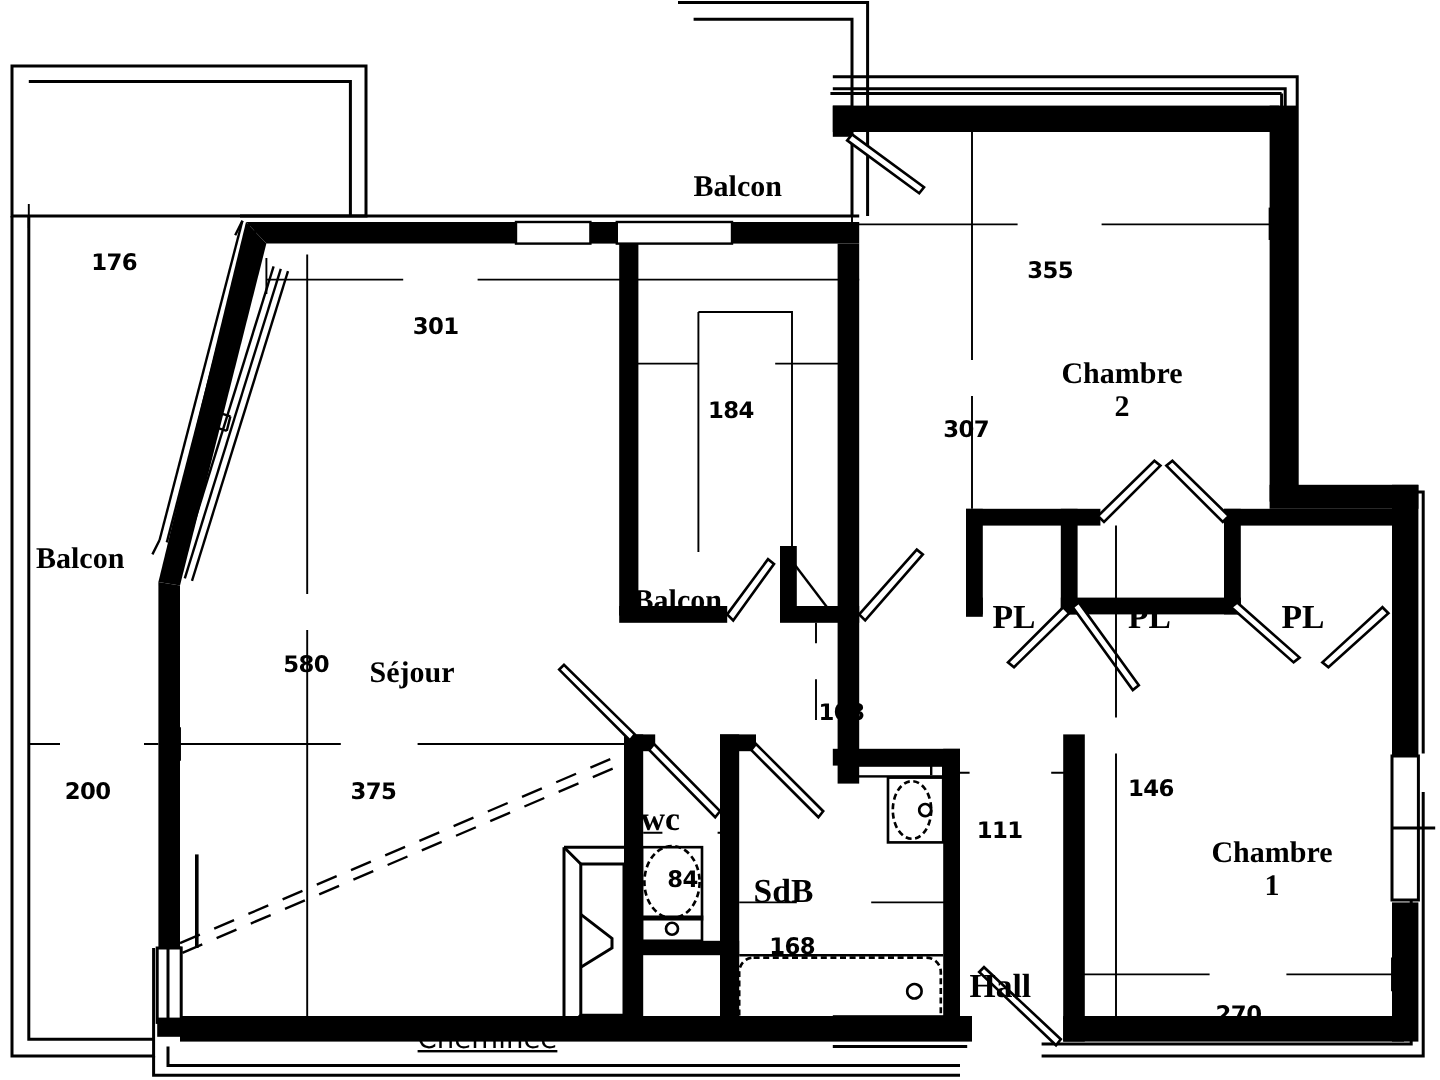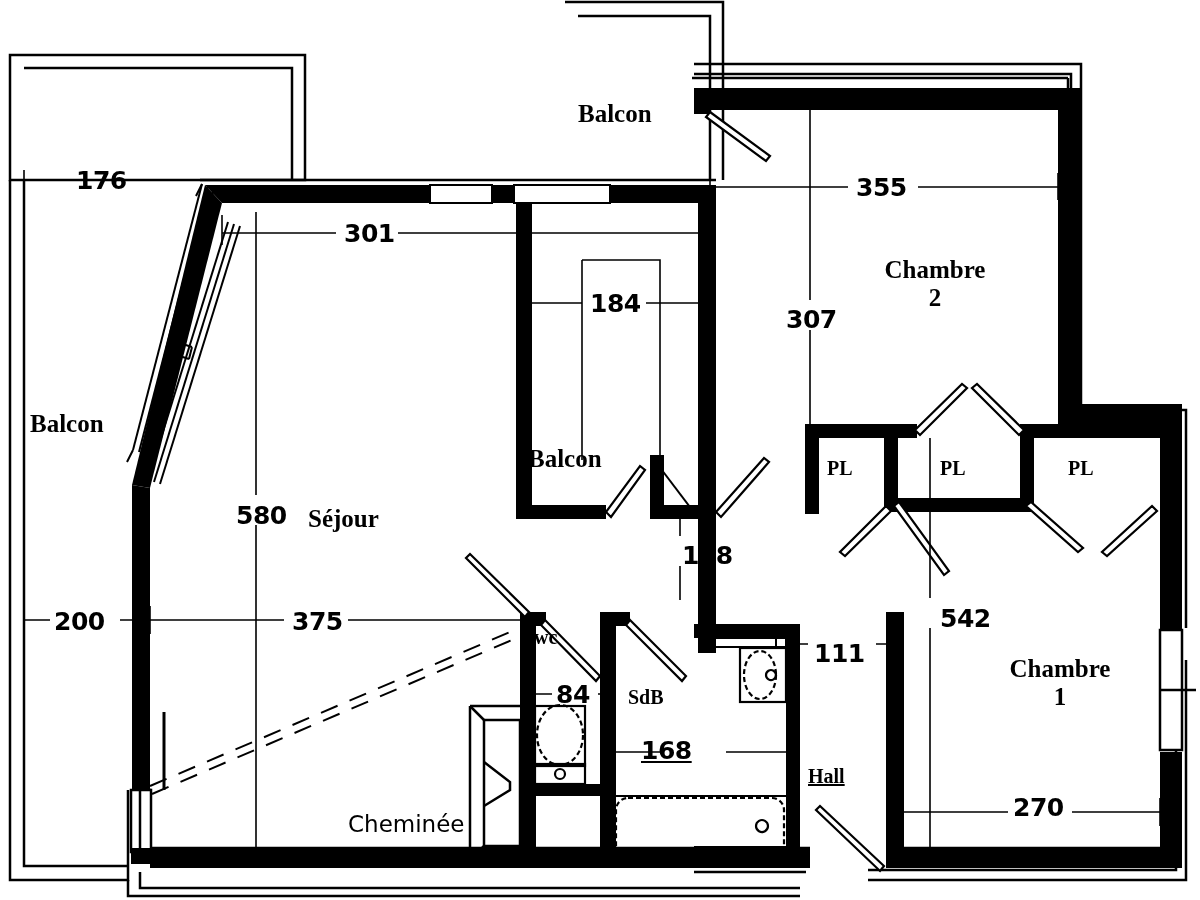--- a/index.html
+++ b/index.html
@@ -26,36 +26,38 @@
     height: 900px;
   }
   .room-label, .dim-label {
     position: absolute;
     font-family: "Liberation Serif", serif;
     font-weight: bold;
     color: #000000;
     white-space: pre;
     line-height: 1.12;
     pointer-events: none;
+    margin-top: 42px;
   }
   .room-label {
     font-size: 25px;
     text-align: center;
   }
   .room-label.small {
-    font-size: 20px;
+    font-size: 28px;
   }
   .room-label.cheminee {
     font-family: "DejaVu Sans", sans-serif;
     font-weight: normal;
     font-size: 23px;
+    text-decoration: underline;
   }
   .dim-label {
     font-family: "DejaVu Sans", sans-serif;
-    font-size: 25px;
+    font-size: 19px;
     font-weight: bold;
     letter-spacing: -0.5px;
   }
 </style>
 </head>
 <body>
 
 <div id="plan-root">
 
   <svg id="plan-svg" viewBox="0 0 1200 900">
@@ -286,38 +288,38 @@
   <div class="room-label" style="left:875px; top:256px; text-align:center; width:120px;">Chambre
 2</div>
 
   <div class="room-label" style="left:1000px; top:655px; text-align:center; width:120px;">Chambre
 1</div>
 
   <div class="room-label small" style="left:534px; top:626px;">wc</div>
 
   <div class="room-label small" style="left:628px; top:686px;text-align:center;">SdB</div>
 
-  <div class="room-label small" style="left:808px; top:765px;text-decoration:underline;">Hall</div>
+  <div class="room-label small" style="left:808px; top:765px;">Hall</div>
 
   <div class="room-label small" style="left:827px; top:457px;">PL</div>
 
   <div class="room-label small" style="left:940px; top:457px;">PL</div>
 
   <div class="room-label small" style="left:1068px; top:457px;">PL</div>
 
   <div class="room-label cheminee" style="left:348px; top:812px;">Cheminée</div>
 
   <div class="dim-label" style="left:76px; top:167px;">176</div>
   <div class="dim-label" style="left:344px; top:220px;text-align:center;">301</div>
   <div class="dim-label" style="left:856px; top:174px;text-align:right;">355</div>
   <div class="dim-label" style="left:590px; top:290px;">184</div>
   <div class="dim-label" style="left:786px; top:306px;">307</div>
   <div class="dim-label" style="left:236px; top:502px;text-align:right;">580</div>
   <div class="dim-label" style="left:54px; top:608px;">200</div>
   <div class="dim-label" style="left:292px; top:608px;">375</div>
   <div class="dim-label" style="left:682px; top:542px;">108</div>
-  <div class="dim-label" style="left:940px; top:605px;">542</div>
+  <div class="dim-label" style="left:940px; top:605px;">146</div>
   <div class="dim-label" style="left:814px; top:640px;">111</div>
   <div class="dim-label" style="left:556px; top:681px;text-align:center;">84</div>
   <div class="dim-label" style="left:641px; top:737px;text-decoration:underline;">168</div>
   <div class="dim-label" style="left:1013px; top:794px;">270</div>
 
 </div>
 
 </body></html>

